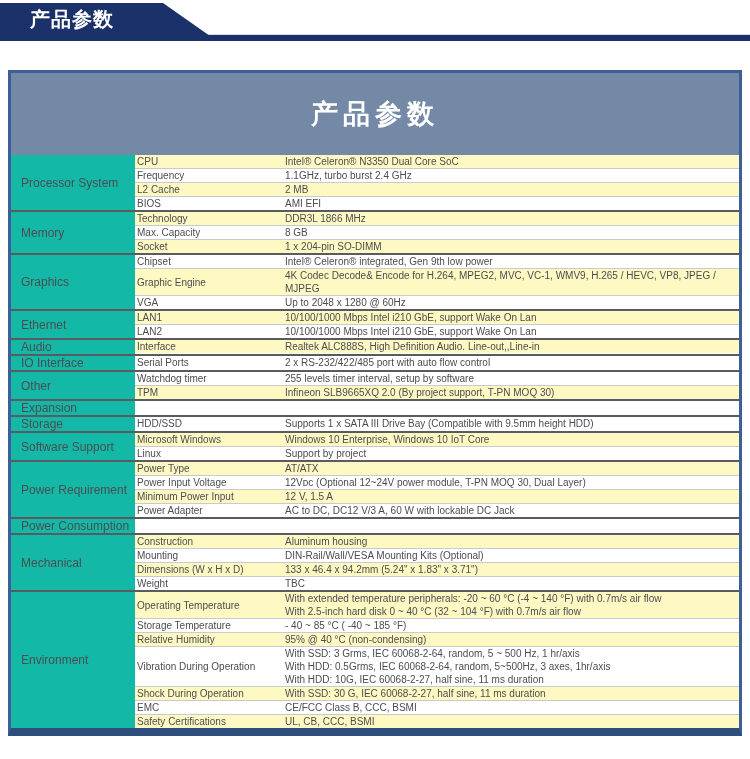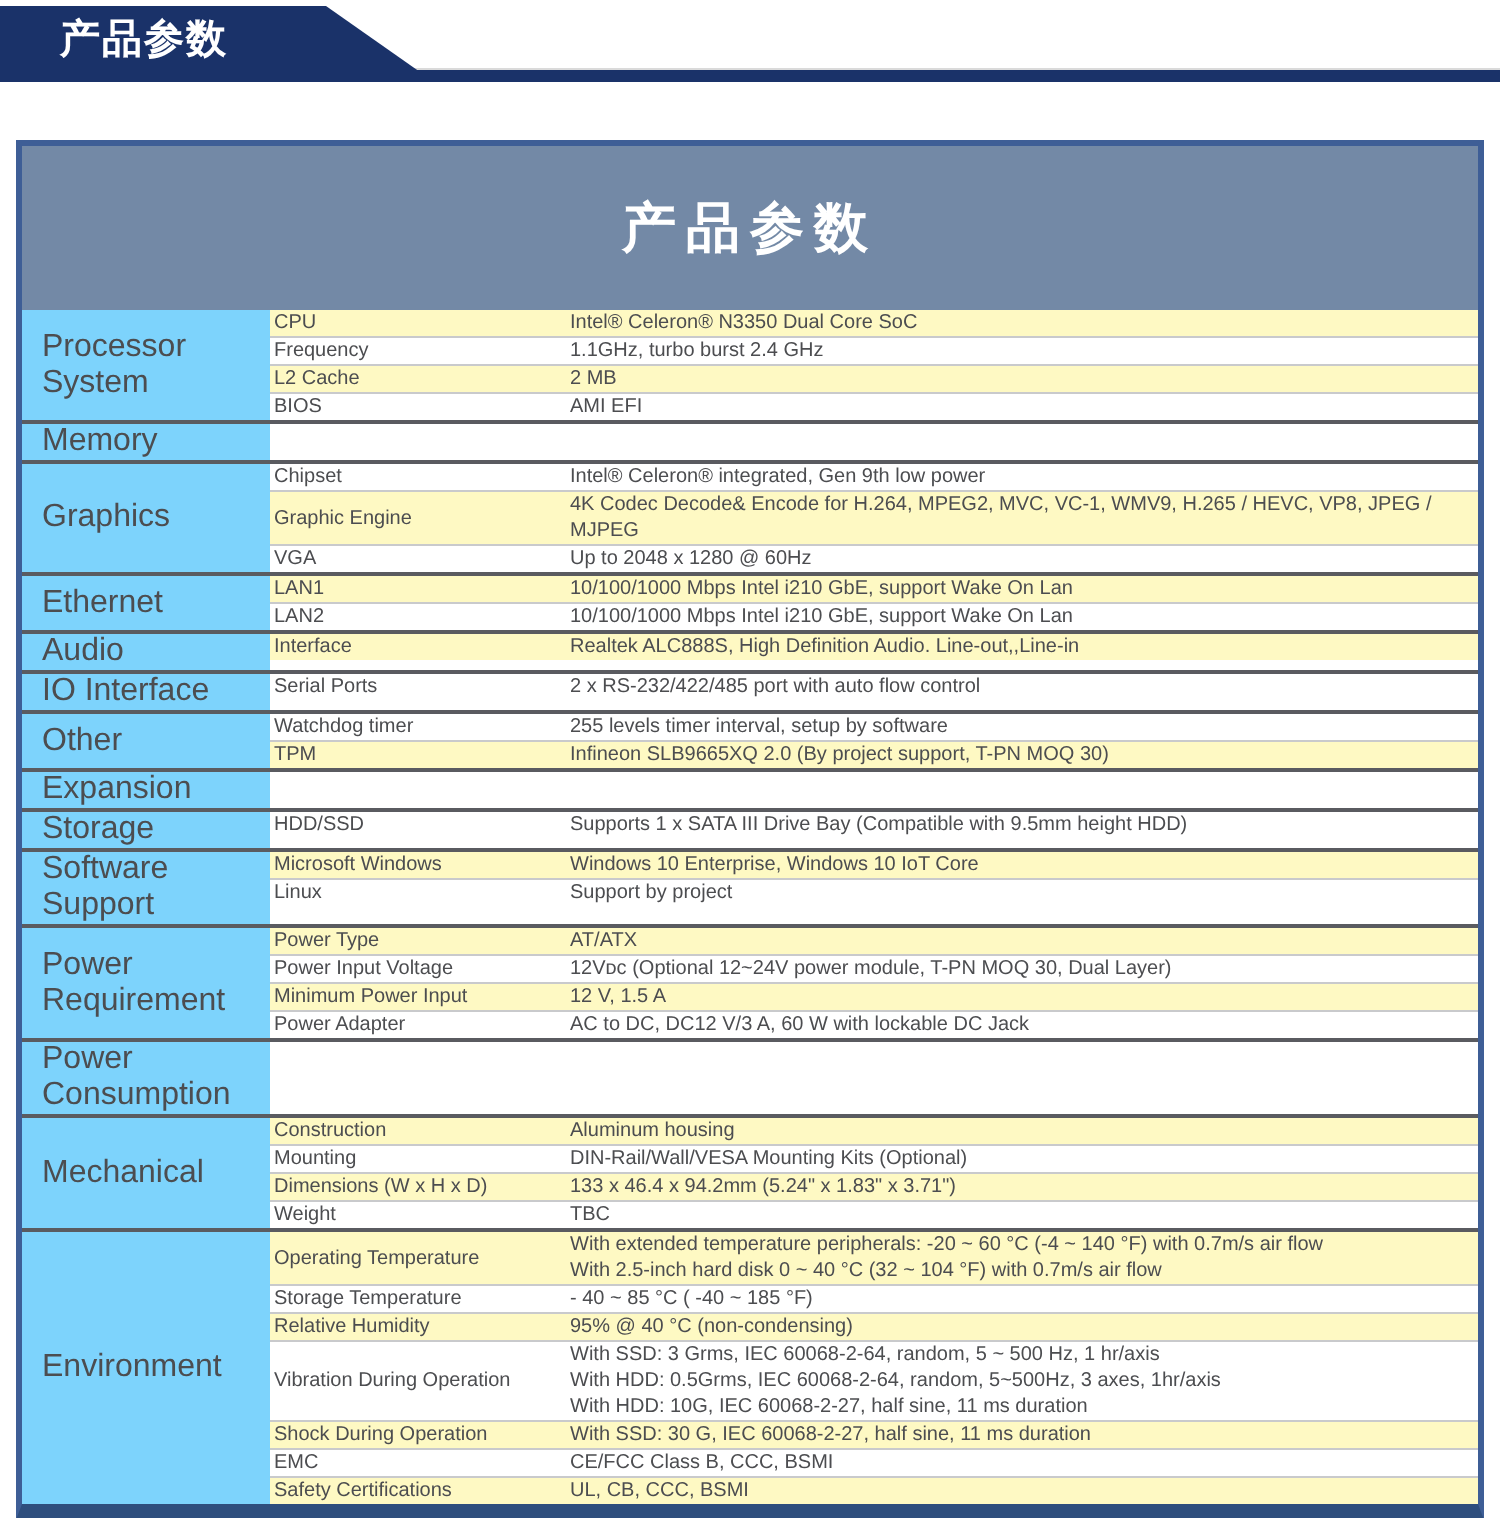--- a/index.html
+++ b/index.html
@@ -26,23 +26,23 @@
     border-bottom:8px solid #2e4e7d;
     background:#fff;
   }
   .card-header{height:82px;background:#7389a6;display:flex;align-items:center;justify-content:center;}
   .card-title{color:#ffffff;font-size:27px;font-weight:bold;letter-spacing:5px;}
   
   .spec-table{width:100%;}
   .group{display:flex;border-top:2px solid #5a5b60;}
   .group:first-child{border-top:none;}
   .cat{
-    flex:0 0 124px;width:124px;background:#7dd3fc;
+    flex:0 0 124px;width:124px;background:#14b8a6;
     display:flex;align-items:center;padding-left:10px;box-sizing:border-box;
-    font-size:16px;color:#4c4d50;
+    font-size:12px;color:#4c4d50;
   }
   .rows{flex:1;display:flex;flex-direction:column;min-width:0;}
   .row{display:flex;border-top:1px solid #c9cacc;background:#ffffff;}
   .row:first-child{border-top:none;}
   .row.stripe{background:#fef9c3;}
   .prop{
     flex:0 0 150px;width:150px;padding-left:2px;box-sizing:border-box;
     font-size:10px;line-height:13px;color:#4c4d50;display:flex;align-items:center;
   }
   .val{
@@ -80,20 +80,34 @@
             <div class="val">2 MB</div>
           </div>
           <div class="row">
             <div class="prop">BIOS</div>
             <div class="val">AMI EFI</div>
           </div>
         </div>
       </div>
       <div class="group">
         <div class="cat">Memory</div>
+        <div class="rows">
+          <div class="row stripe">
+            <div class="prop">Technology</div>
+            <div class="val">DDR3L 1866 MHz</div>
+          </div>
+          <div class="row">
+            <div class="prop">Max. Capacity</div>
+            <div class="val">8 GB</div>
+          </div>
+          <div class="row stripe">
+            <div class="prop">Socket</div>
+            <div class="val">1 x 204-pin SO-DIMM</div>
+          </div>
+        </div>
       </div>
       <div class="group">
         <div class="cat">Graphics</div>
         <div class="rows">
           <div class="row">
             <div class="prop">Chipset</div>
             <div class="val">Intel® Celeron® integrated, Gen 9th low power</div>
           </div>
           <div class="row stripe">
             <div class="prop">Graphic Engine</div>

